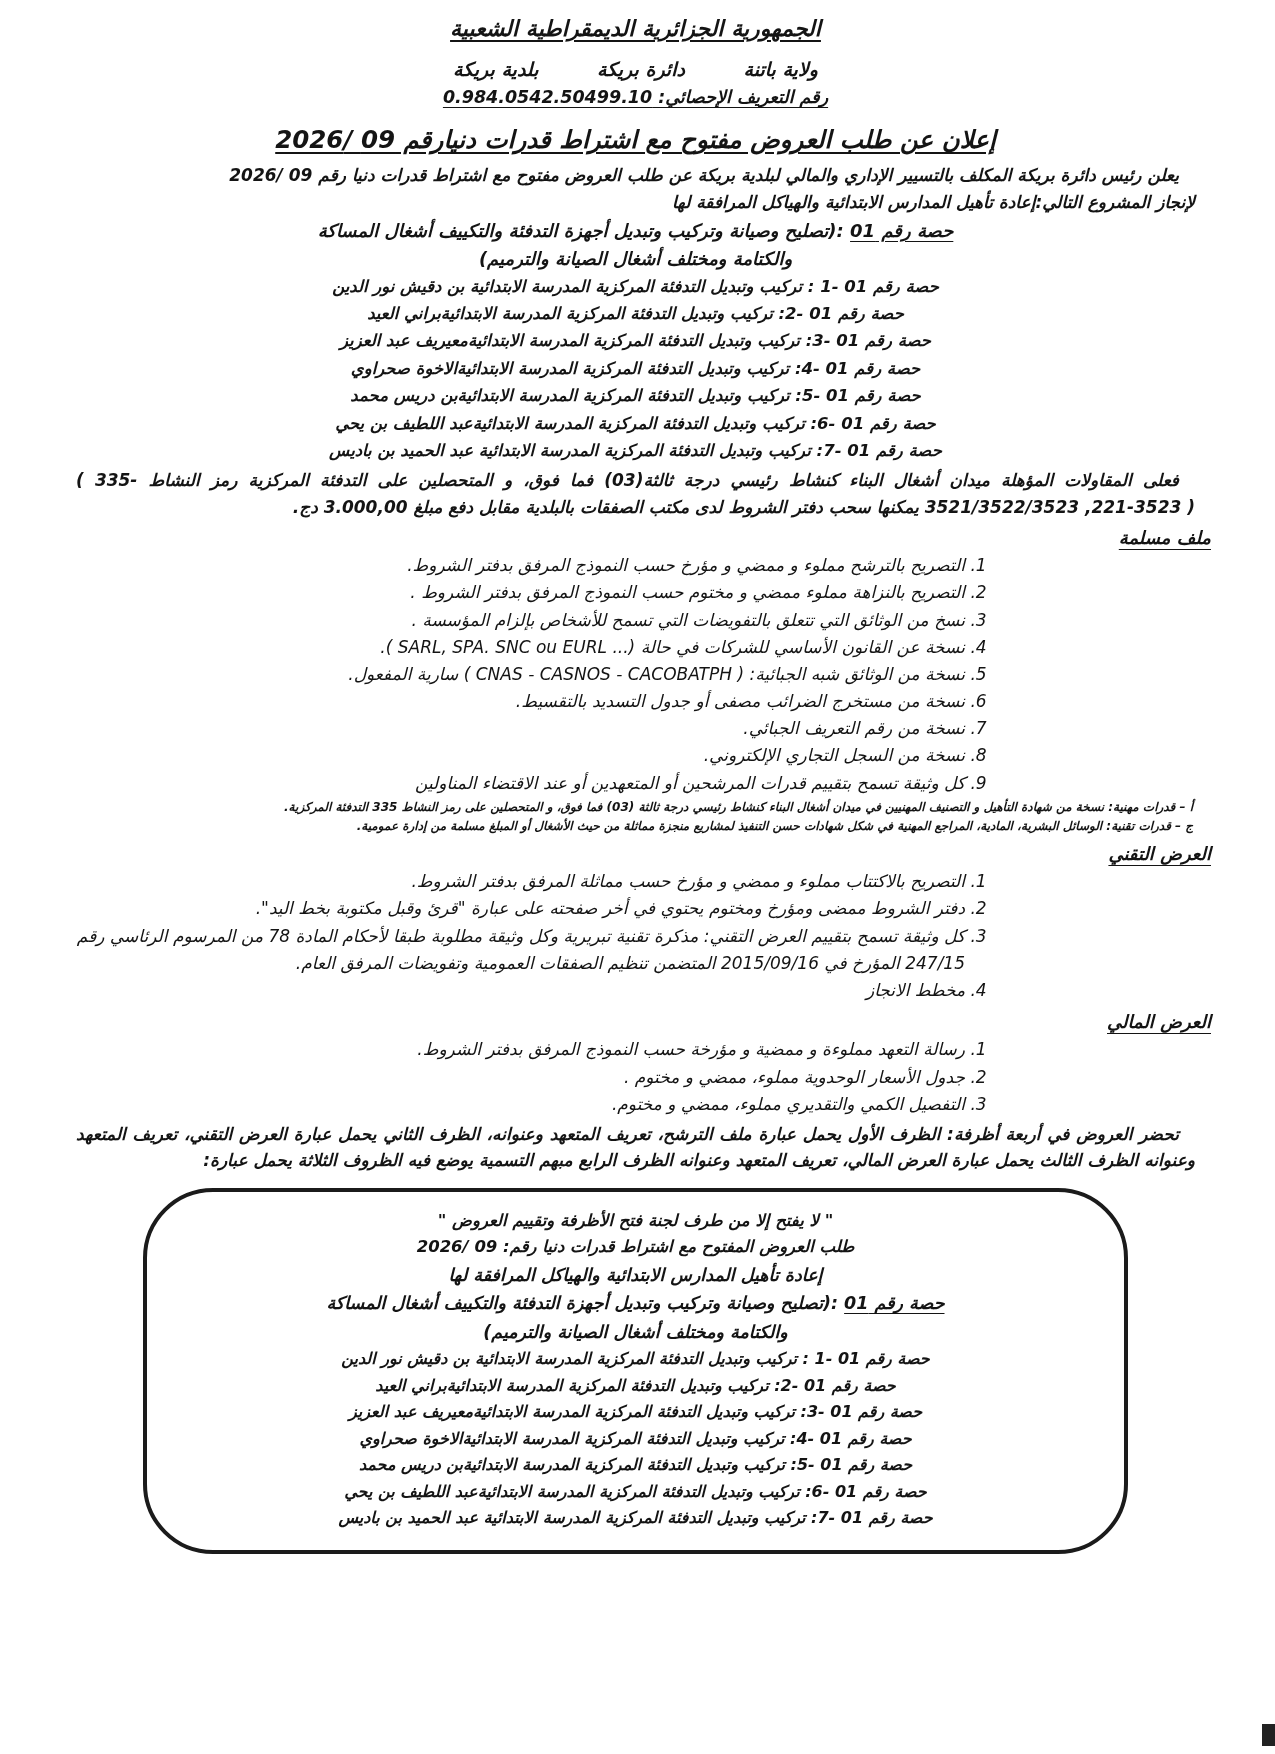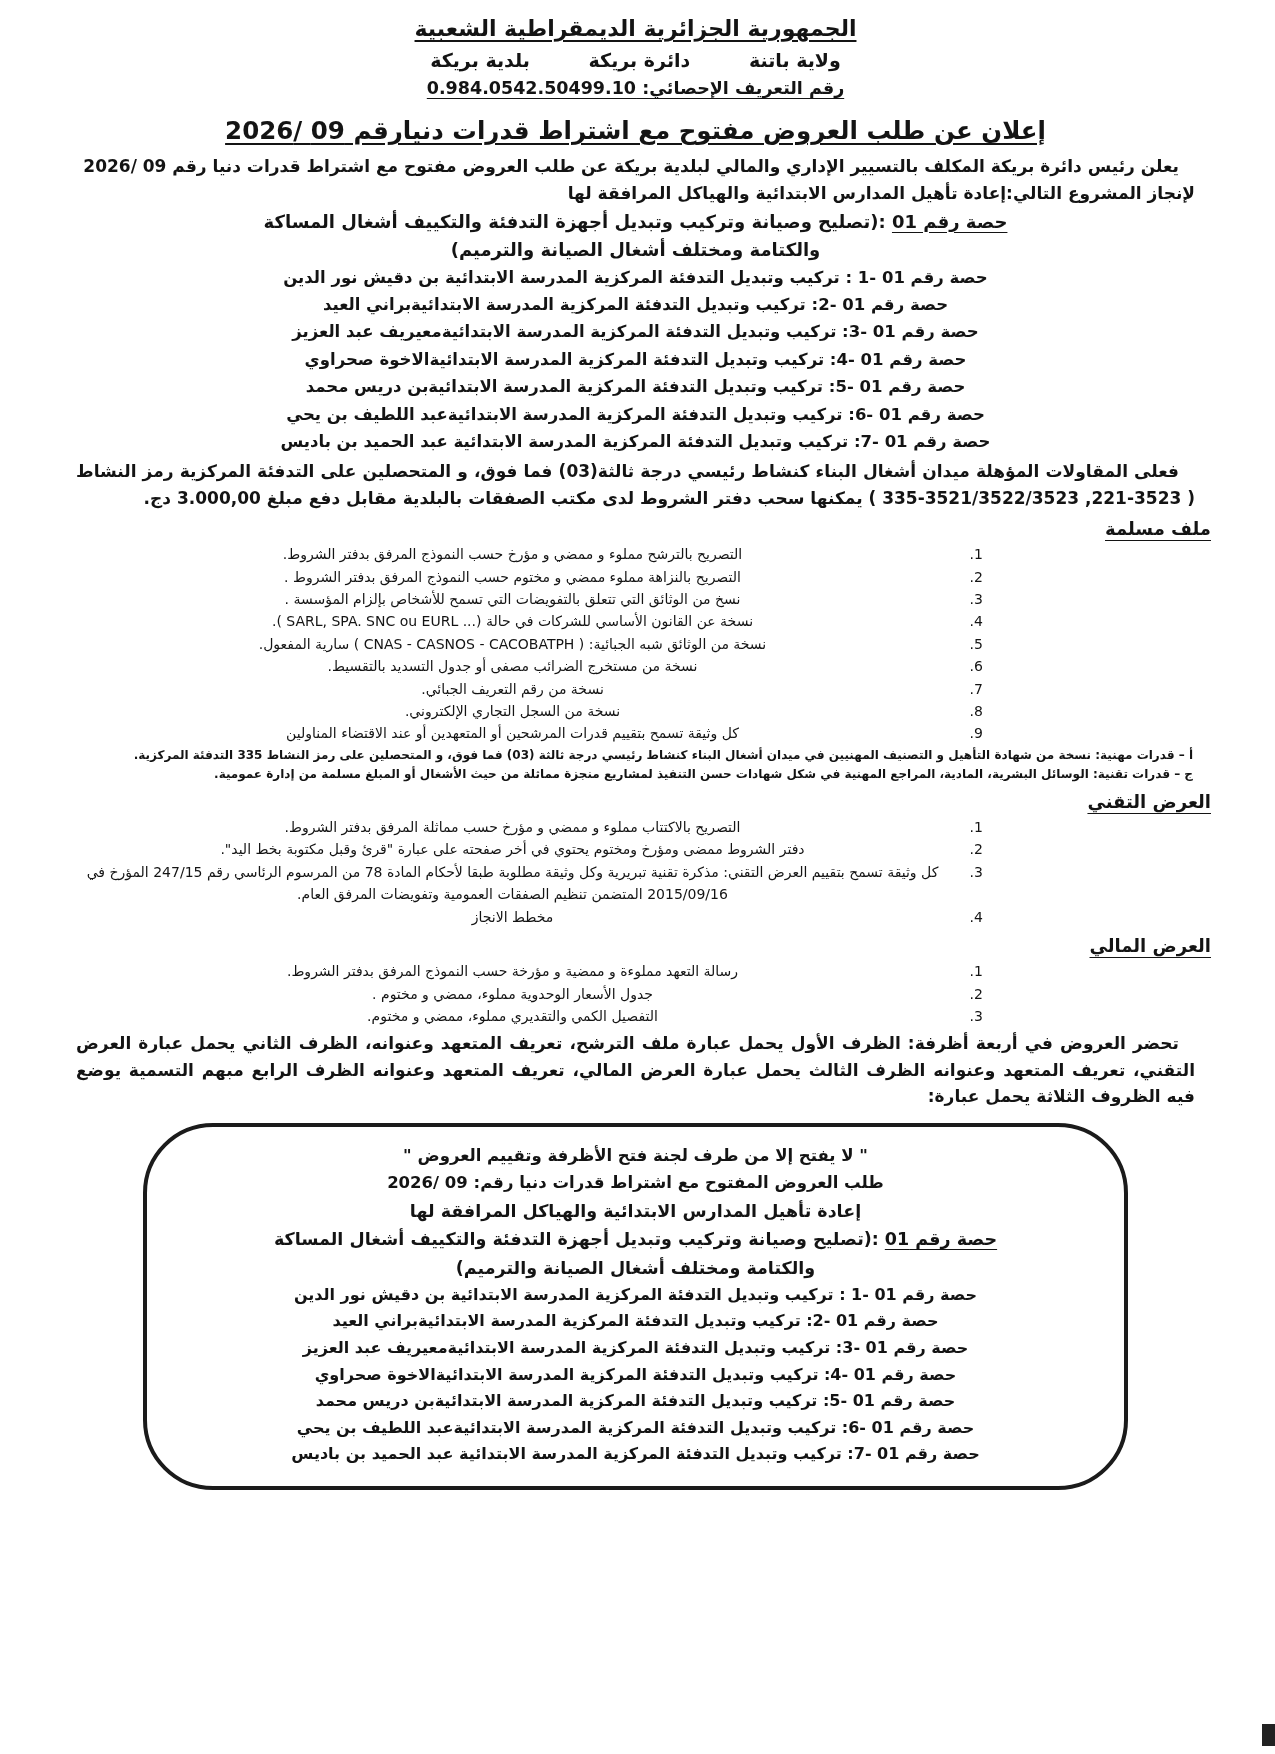--- a/index.html
+++ b/index.html
@@ -1,27 +1,27 @@
 <!DOCTYPE html>
 <html dir="rtl" lang="ar"><head>
 <meta charset="utf-8">
 <style>
   html,body{margin:0;padding:0;background:#ffffff;}
   .page{
     width:1275px;height:1754px;background:#fff;color:#141414;
     font-family:"DejaVu Sans",sans-serif;position:relative;overflow:hidden;
-    box-sizing:border-box;direction:rtl;
+    box-sizing:border-box;direction:rtl;font-style:italic;
   }
   .content{padding:14px 64px 0 60px;}
 
   .c{text-align:center;}
   .u{text-decoration:underline;text-underline-offset:4px;}
 
   .republic{font-size:22px;font-weight:700;line-height:1.35;}
-  .admin-line{font-size:19px;font-weight:700;line-height:1.5;margin-top:2px;}
+  .admin-line{font-size:19px;font-weight:700;line-height:1.5;margin-top:11px;}
   .admin-line span{display:inline-block;margin:0 26px;}
   .stat-line{font-size:17.5px;font-weight:700;line-height:1.5;margin-top:1px;}
   .main-title{font-size:24.5px;font-weight:700;line-height:1.5;margin-top:12px;}
 
   p.just{
     font-size:17px;font-weight:700;line-height:1.55;text-align:justify;
     margin:3px 16px 2px;text-indent:16px;
   }
   .proj-bold{font-weight:700;}
 
@@ -32,21 +32,21 @@
   }
 
   .sec-h{
     font-size:18px;font-weight:700;text-decoration:underline;
     text-underline-offset:5px;margin:5px 0 2px;line-height:1.4;
   }
   ol.doc-list{
     margin:1px 218px 1px 0;padding:0 28px 0 0;
   }
   ol.doc-list li{
-    font-size:14px;font-weight:400;line-height:1.6;text-align:center;
+    font-size:17px;font-weight:400;line-height:1.6;text-align:right;
   }
   .cap-line{
     font-size:12px;font-weight:700;line-height:1.55;text-align:justify;
     margin:1px 8px;text-indent:10px;
   }
 
   .notice-box{
     width:985px;margin:14px auto 0;box-sizing:border-box;
     border:4px solid #1b1b1b;border-radius:70px;
     padding:16px 44px 18px;text-align:center;

